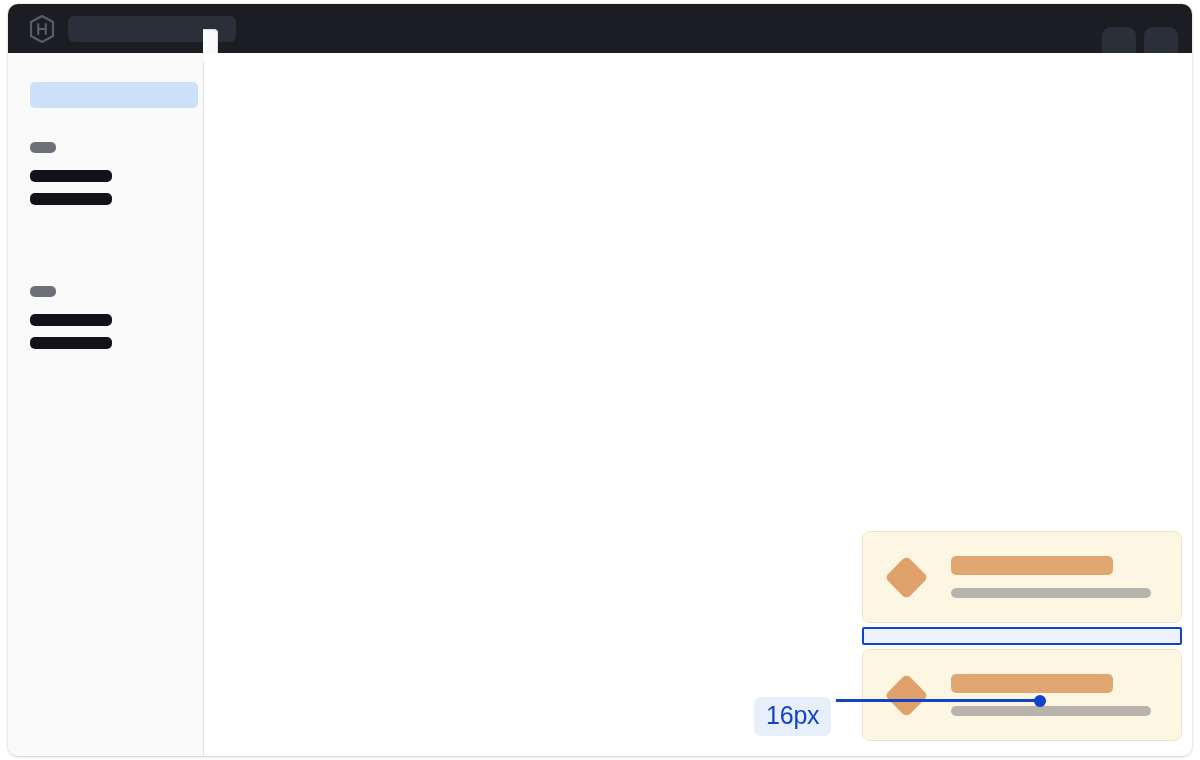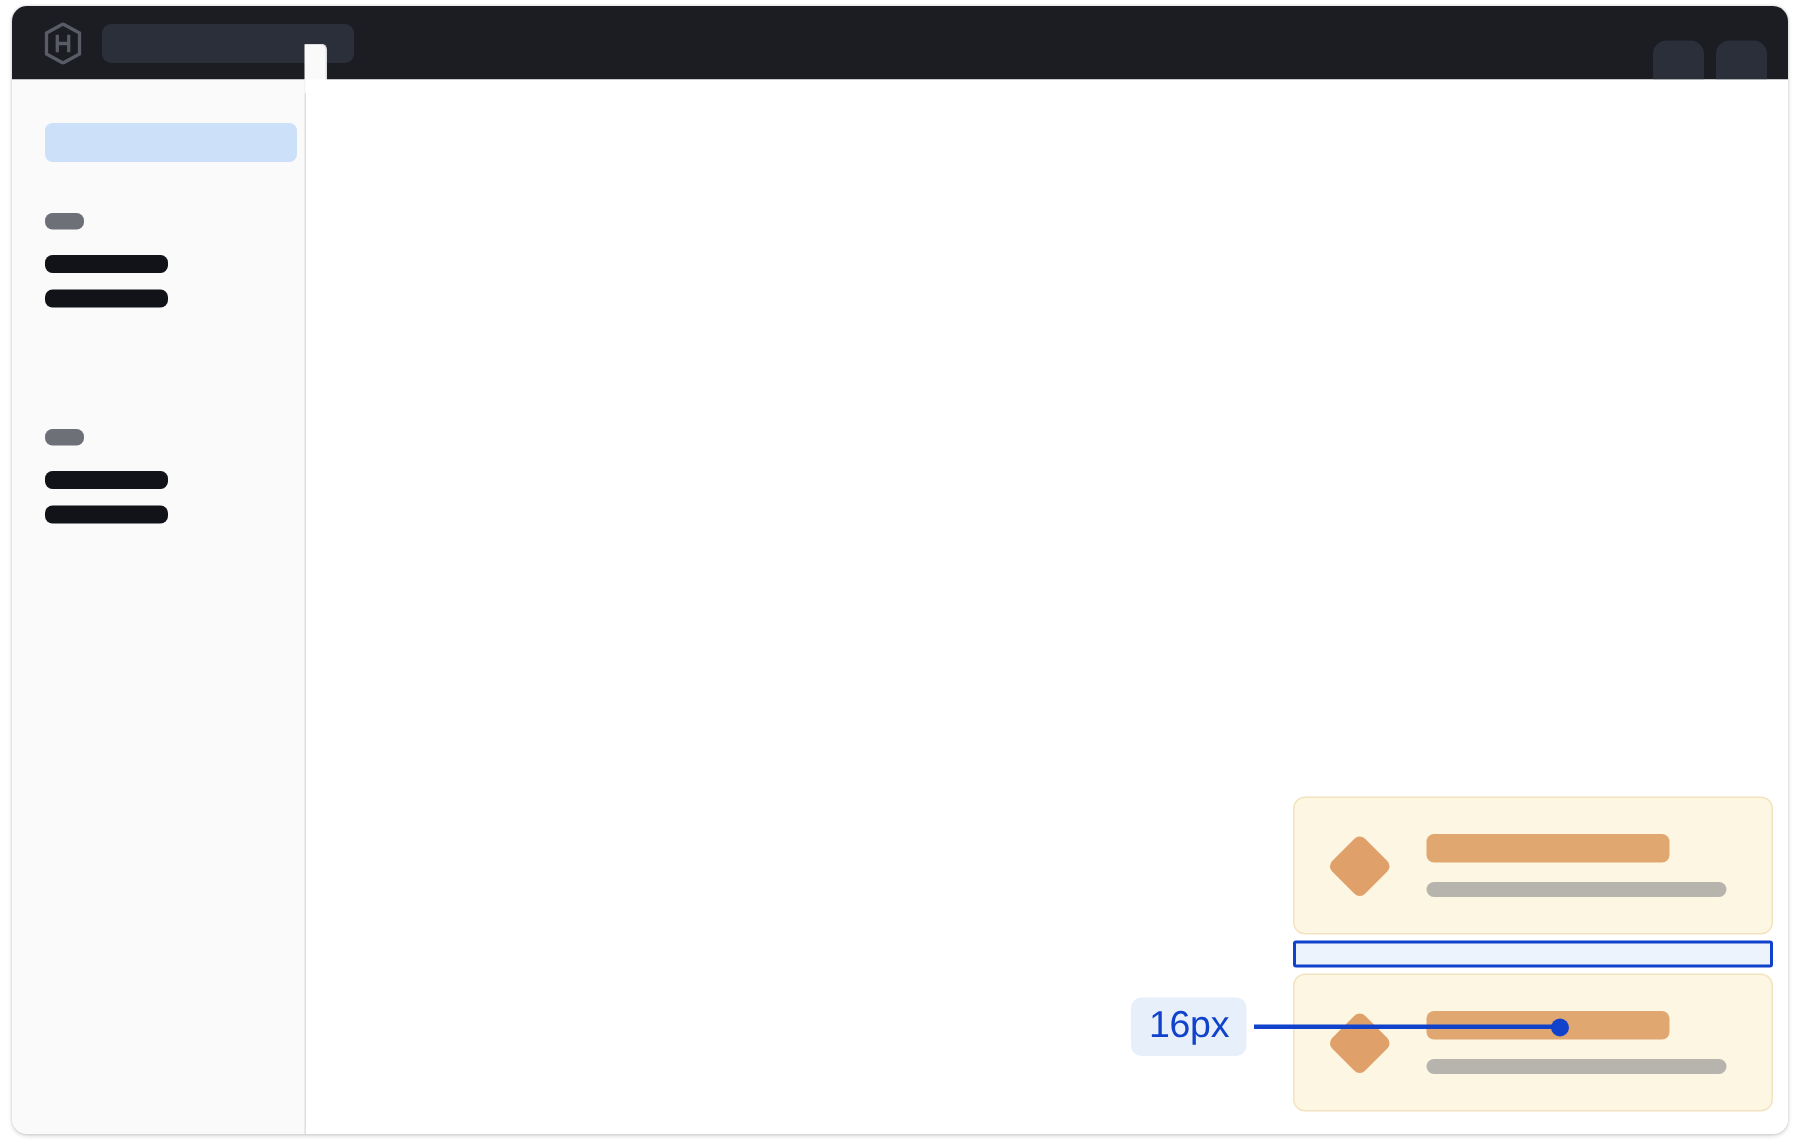--- a/index.html
+++ b/index.html
@@ -201,20 +201,21 @@
     align-items: center;
   }
   #measure-label {
     background: #E7EFFB;
     color: #1142CC;
     font-size: 25px;
     line-height: 1;
     padding: 6px 12px 8px 12px;
     border-radius: 7px;
     letter-spacing: -0.2px;
+    margin-top: 32px;
   }
   #measure-leader-line {
     width: 200px;
     height: 3px;
     background: #1142CC;
     margin-left: 5px;
   }
   #measure-endpoint-dot {
     width: 12px;
     height: 12px;

